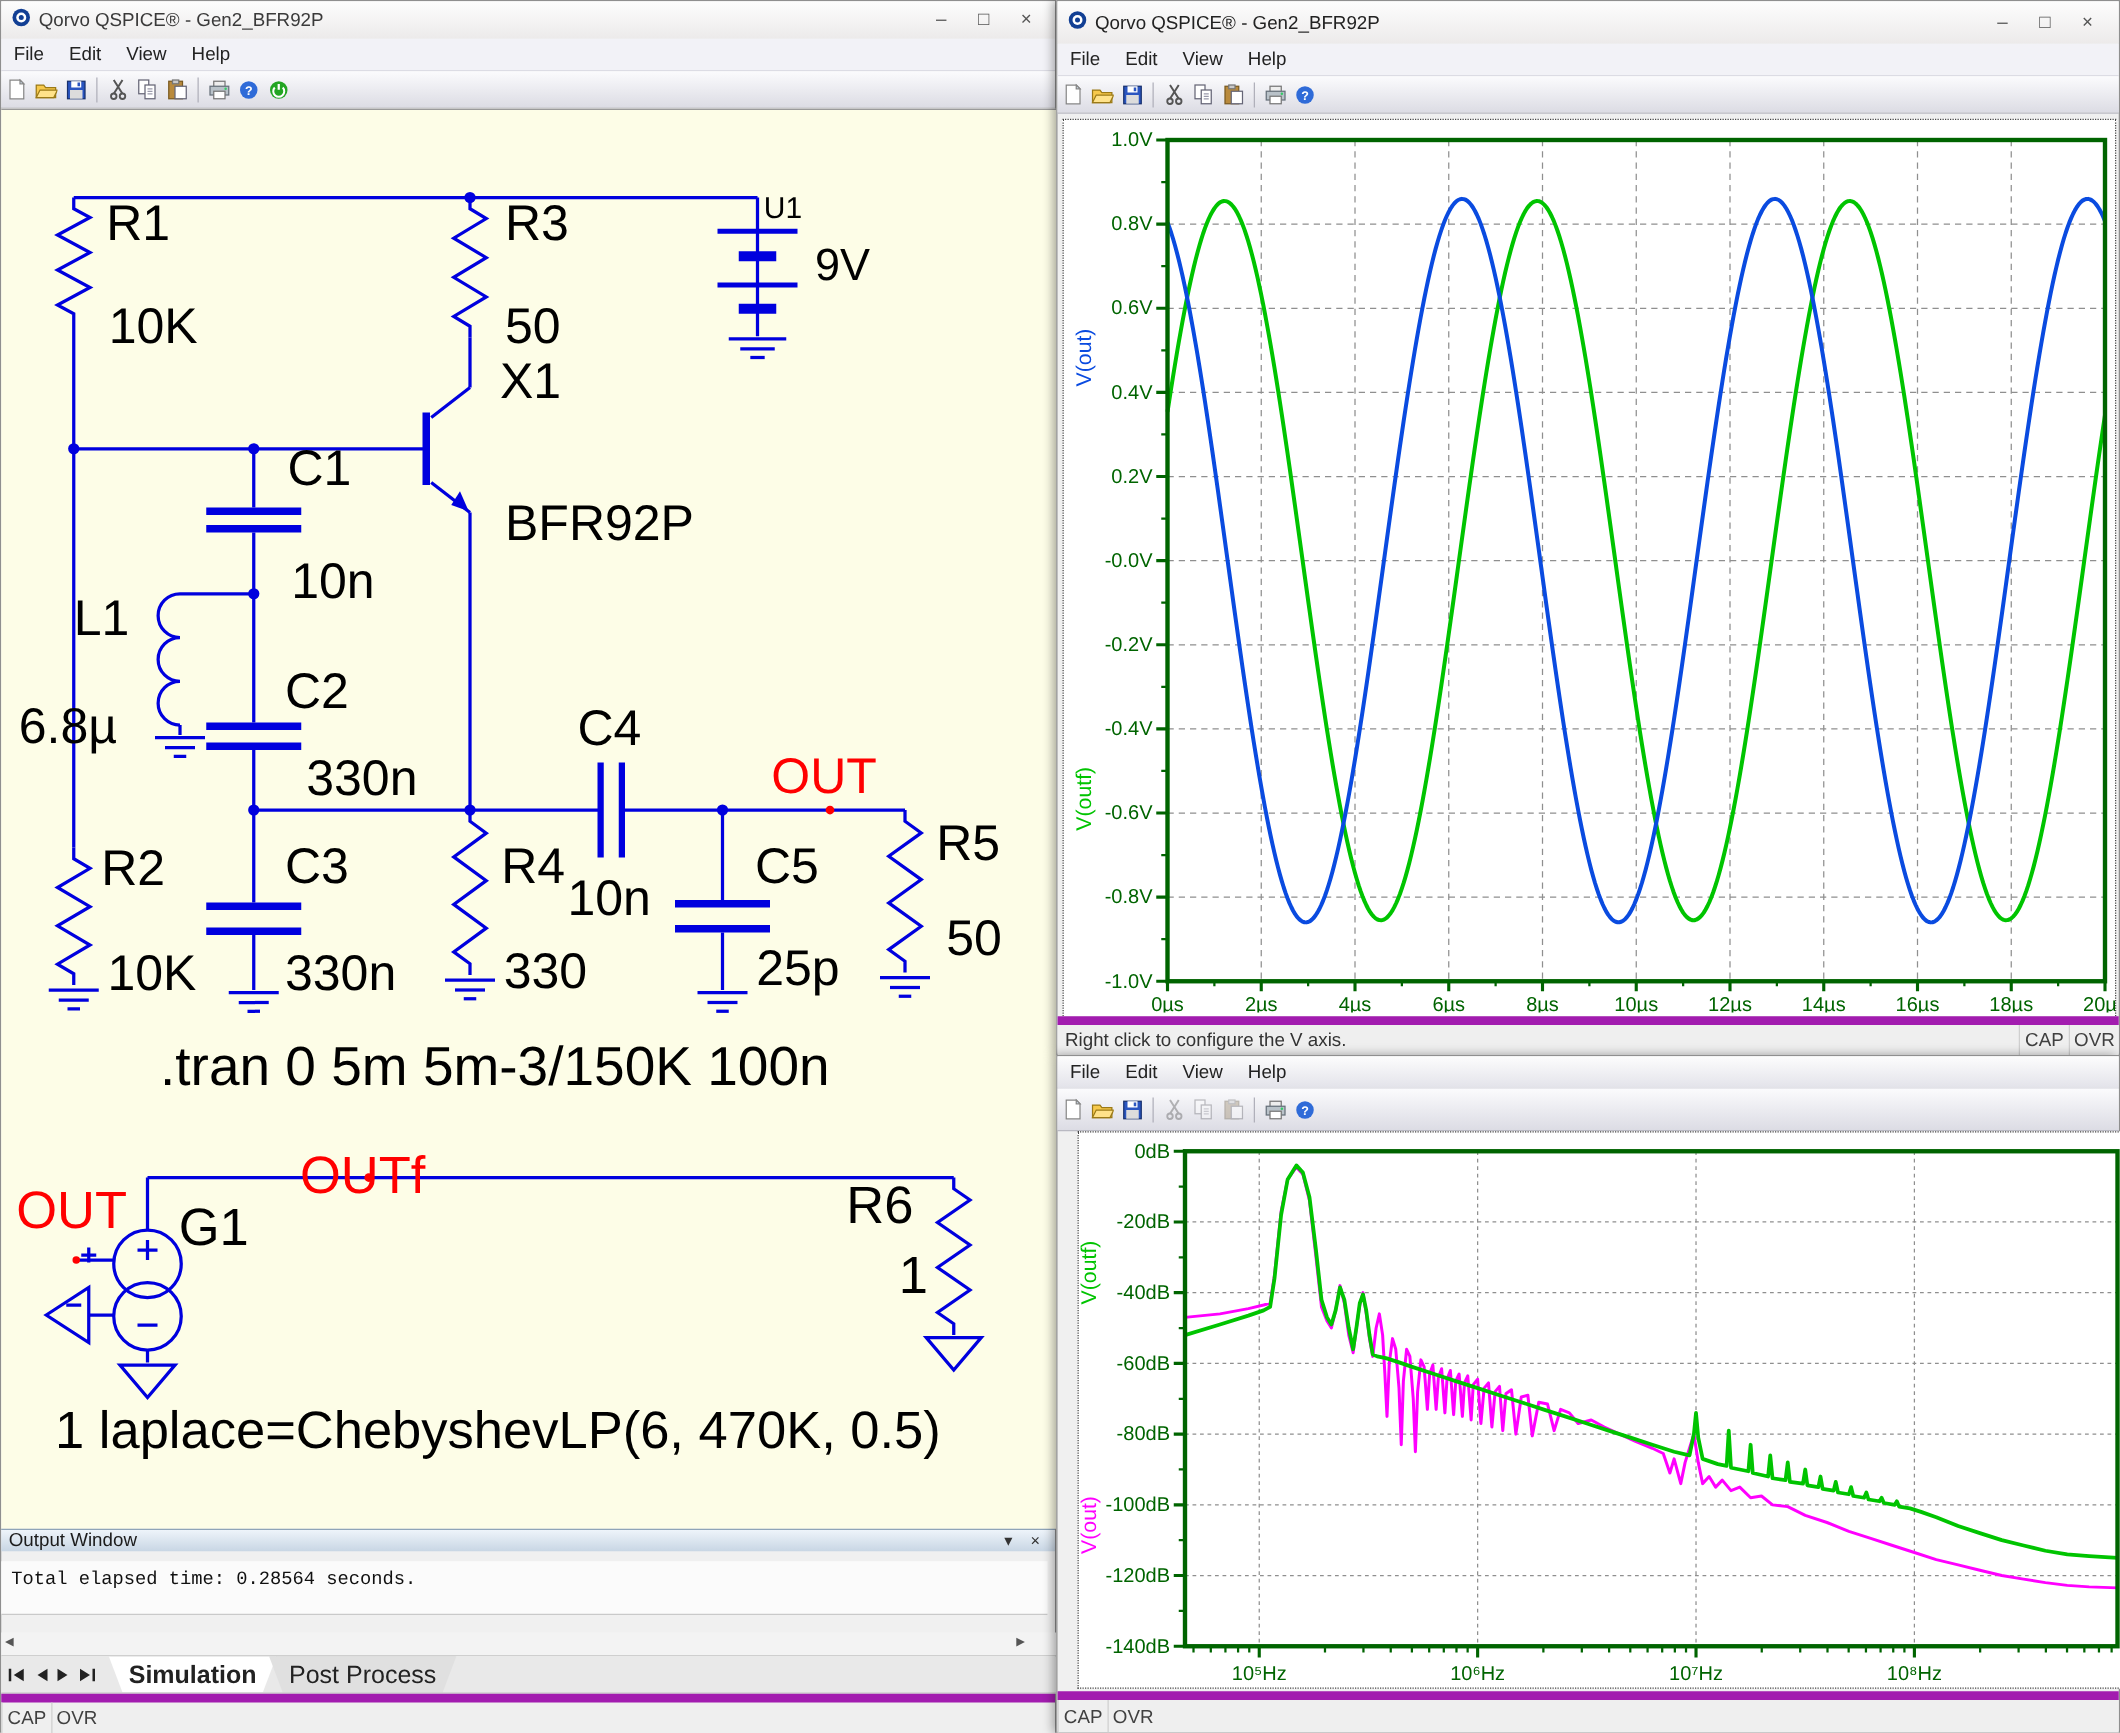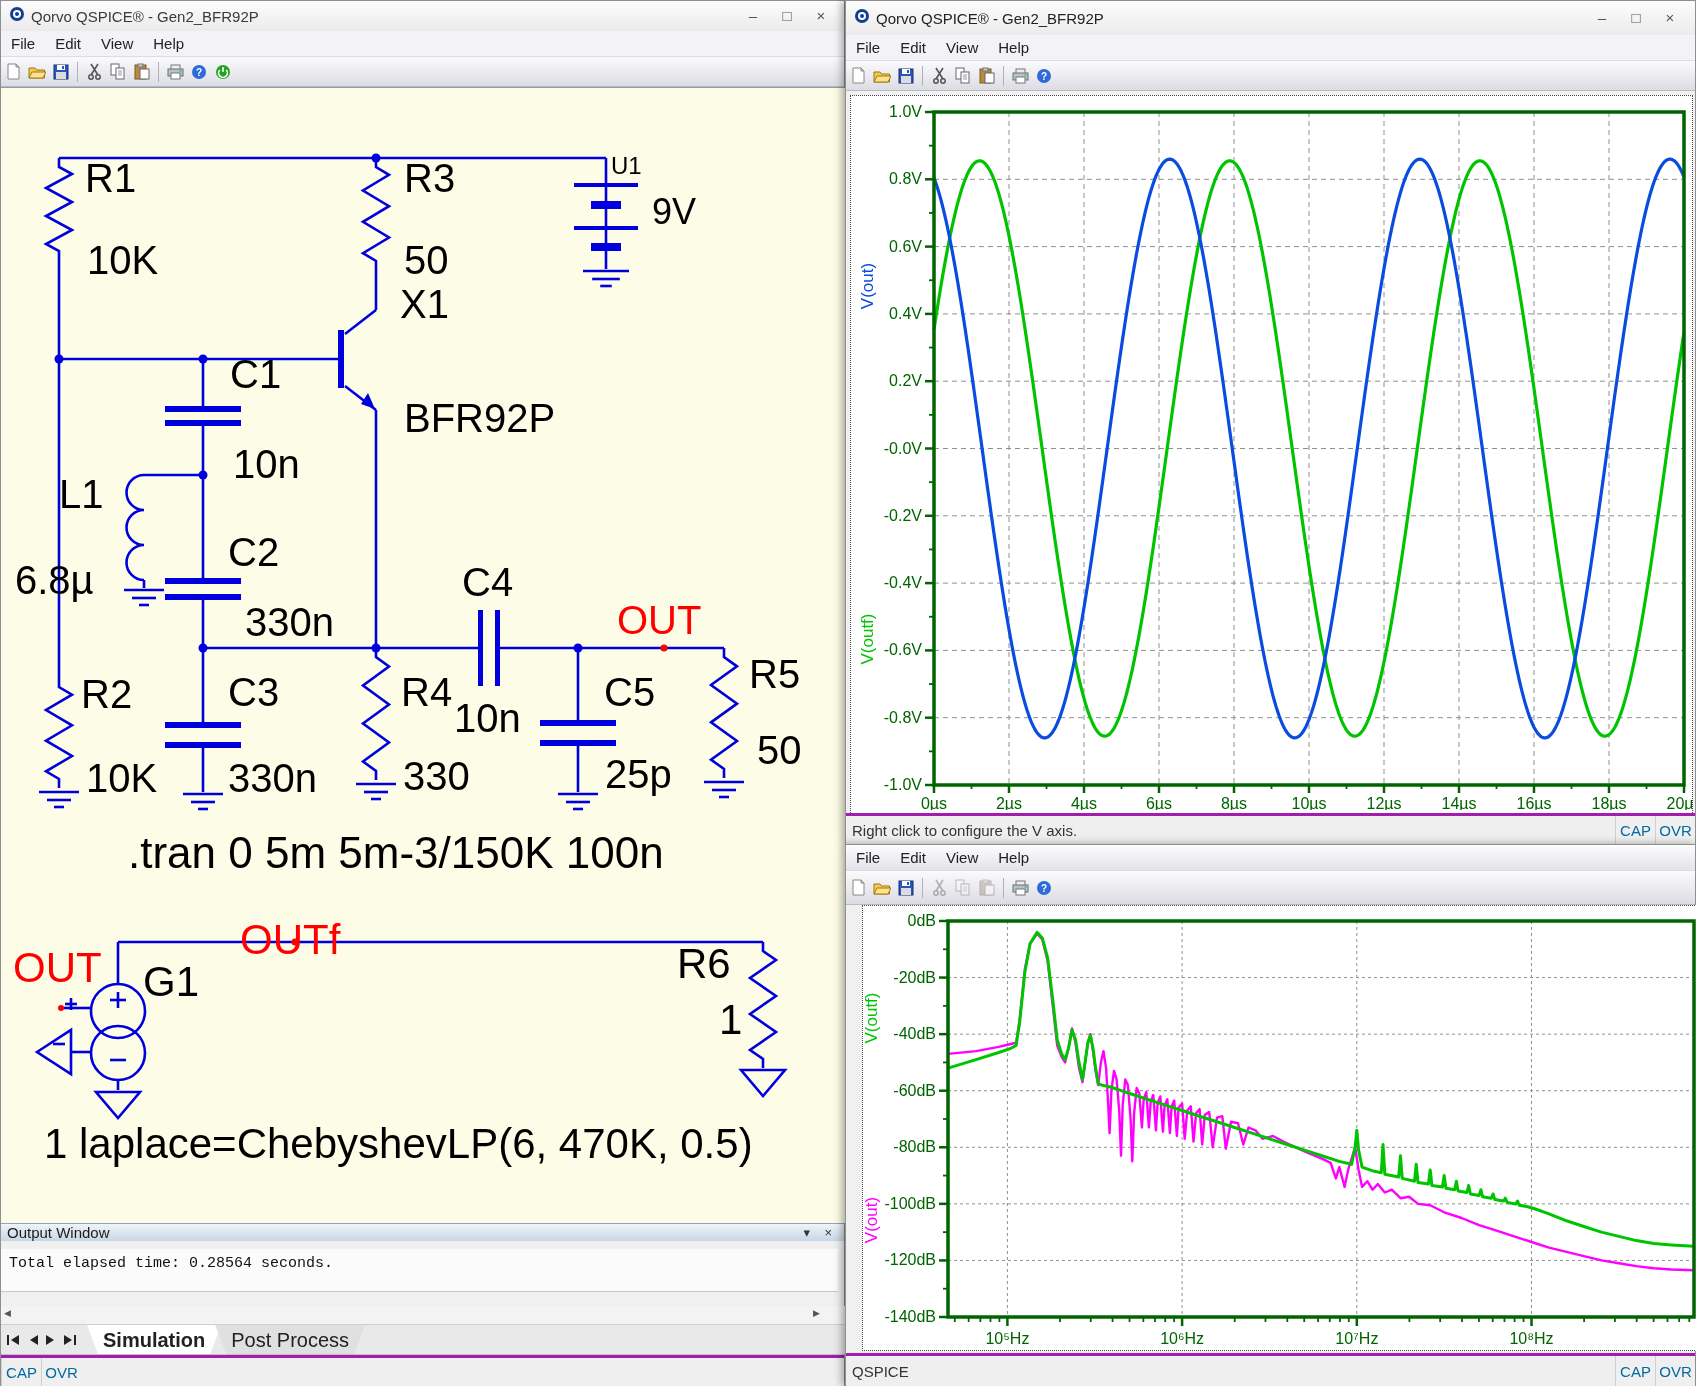--- a/index.html
+++ b/index.html
@@ -15,24 +15,24 @@
   .menubar { position:absolute; left:0; right:0; height:26px; background:#f2f2f7; display:flex; align-items:center;
              border-bottom:1px solid #dcdce4; }
   .menubar span { padding:0 10px; font-size:15px; color:#222; }
   .toolbar { position:absolute; left:0; right:0; height:30px; background:linear-gradient(#fbfbfd,#dcdce4);
              display:flex; align-items:center; border-bottom:1px solid #b9b9c2; }
   .tbtn { width:22px; height:22px; margin:0 1px; display:inline-flex; align-items:center; justify-content:center; }
   .tsep { width:1px; height:20px; background:#b0b0ba; margin:0 4px; }
   .grayed { opacity:.4; filter:grayscale(60%); }
   .canvas { position:absolute; background:#fdfde7; border-top:1px solid #9a9a9a; }
   .plotarea { position:absolute; background:#ffffff; border:1px dotted #444; }
-  .statusbar { position:absolute; left:0; right:0; background:#efefef; border-top:3px solid #a21caf;
+  .statusbar { position:absolute; left:0; right:0; background:#efefef; border-top:7px solid #a21caf;
                display:flex; align-items:center; font-size:15px; color:#333; }
   .statusbar .sleft { flex:1; padding-left:6px; white-space:nowrap; }
-  .scell { width:40px; text-align:center; color:#0369a1; border-left:1px solid #cfcfcf; height:100%;
+  .scell { width:40px; text-align:center; color:#404040; border-left:1px solid #cfcfcf; height:100%;
            display:flex; align-items:center; justify-content:center; }
   .outhdr { position:absolute; left:0; right:0; height:26px; background:linear-gradient(#eef4fa,#c8d6e4);
             border-top:1px solid #8fa4b8; display:flex; align-items:center; font-size:15px; color:#1c1c1c; }
   .outhdr .ohctl { position:absolute; font-size:13px; color:#333; }
   .outbody { position:absolute; background:#fbfbfb; border-bottom:1px solid #c9c9c9;
              font-family:"Liberation Mono", monospace; font-size:15px; color:#111; padding:6px 0 0 8px; }
   .hscroll { position:absolute; background:#f3f3f3; border-bottom:1px solid #cfcfcf; font-size:9px; color:#555; }
   .hscroll span { position:absolute; top:2px; }
   .tabbar { position:absolute; background:#e9e9e9; display:flex; align-items:stretch; border-bottom:1px solid #c2c2c2; }
   .navbtns { display:flex; align-items:center; padding:0 6px 0 2px; }
@@ -627,17 +627,16 @@
         <line x1="773.7064996558923" y1="411" x2="773.7064996558923" y2="416" stroke="#006400" stroke-width="1.8"></line>
         <line x1="790.6373824905551" y1="411" x2="790.6373824905551" y2="416" stroke="#006400" stroke-width="1.8"></line>
         <line x1="804.4709210272127" y1="411" x2="804.4709210272127" y2="416" stroke="#006400" stroke-width="1.8"></line>
         <line x1="816.1670112062379" y1="411" x2="816.1670112062379" y2="416" stroke="#006400" stroke-width="1.8"></line>
         <line x1="826.2986253620586" y1="411" x2="826.2986253620586" y2="416" stroke="#006400" stroke-width="1.8"></line>
         <text x="14" y="112" font-size="17" fill="#00C400" text-anchor="middle" transform="rotate(-90 14 112)">V(outf)</text>
         <text x="14" y="314" font-size="17" fill="#FF00FF" text-anchor="middle" transform="rotate(-90 14 314)">V(out)</text>
       </svg>
   </div>
   <div class="statusbar" style="top:508px;height:33px;">
-    <span class="sleft">QSPICE</span>
     <span class="scell">CAP</span>
     <span class="scell">OVR</span>
   </div>
 </div>
 
 </body></html>

